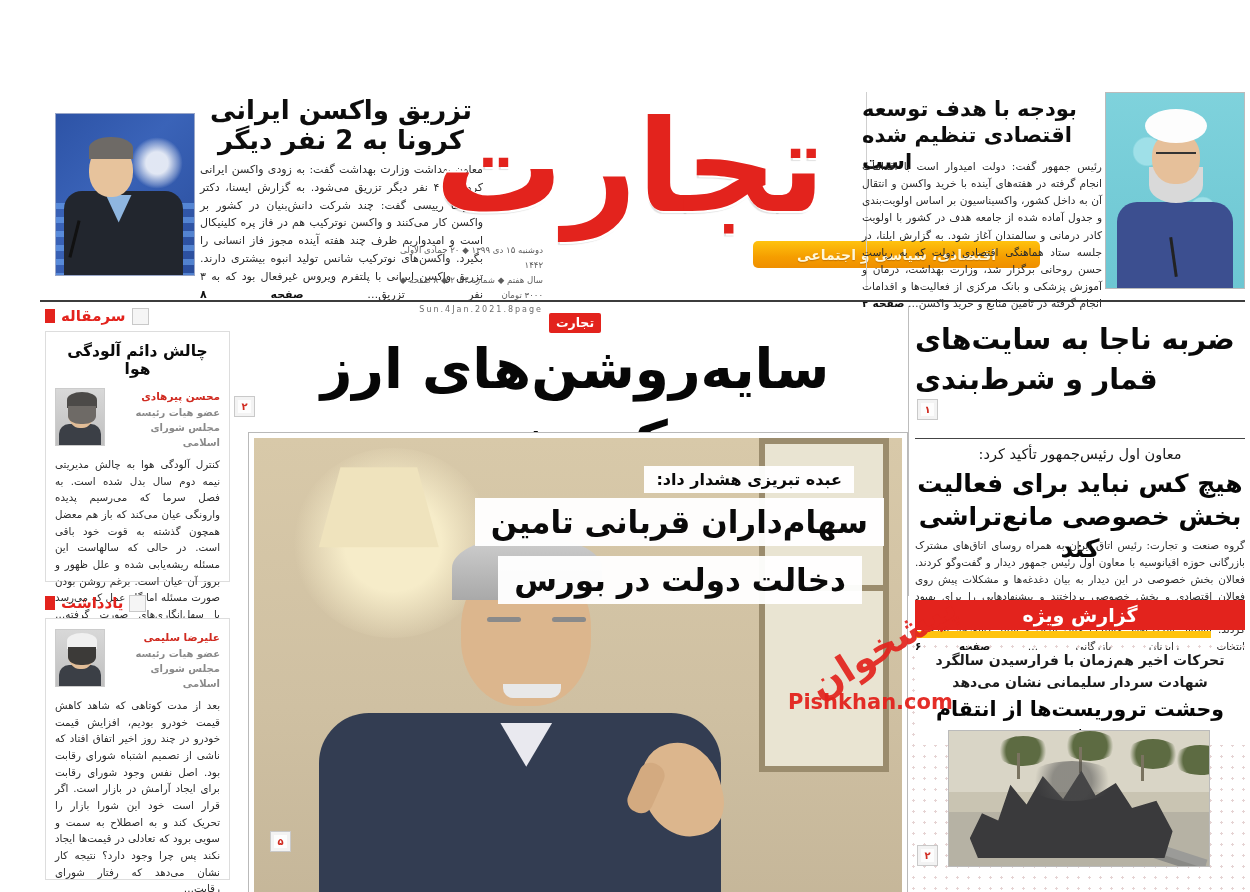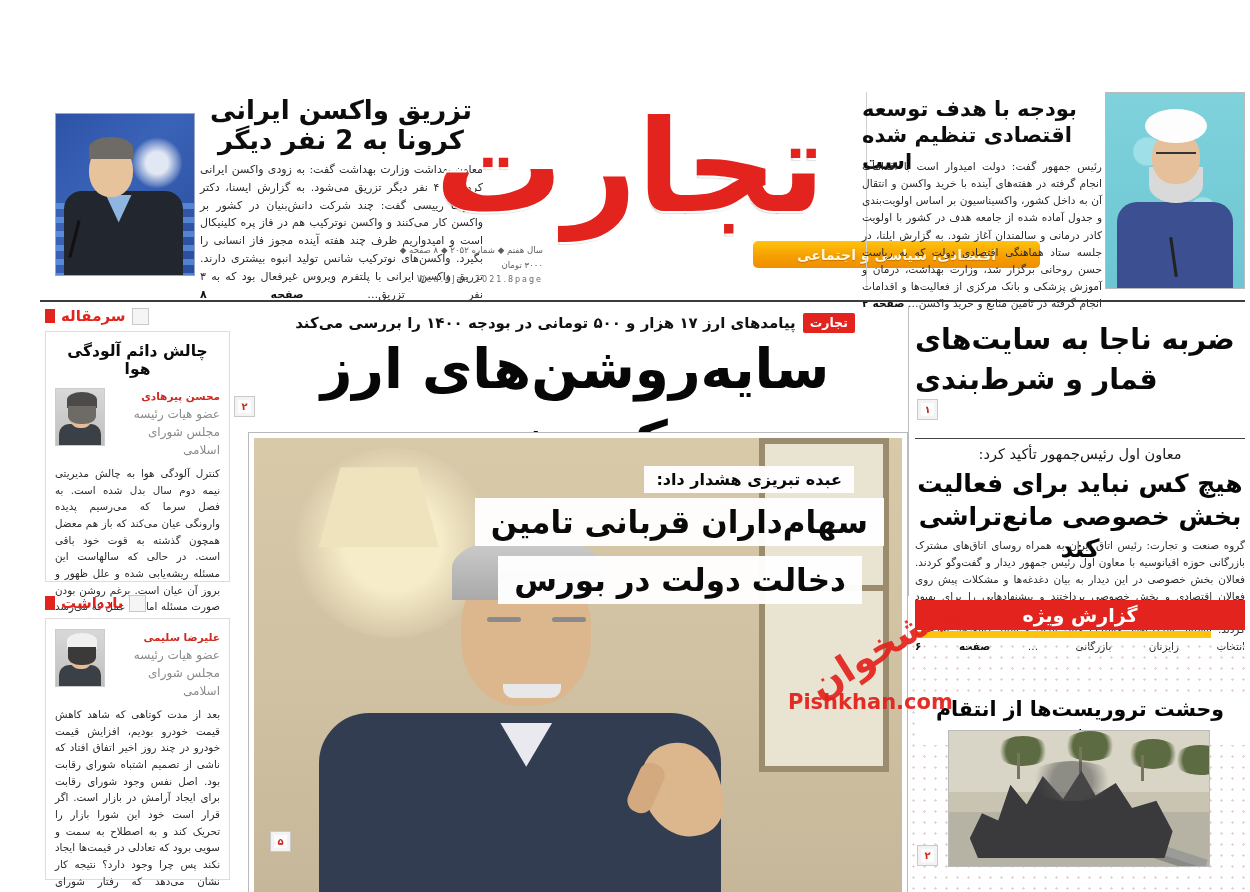--- a/index.html
+++ b/index.html
@@ -92,21 +92,21 @@
   
   .sb-head { width:185px; display:flex; align-items:center; gap:6px; direction:ltr; }
   .sb-head .redsq { width:10px; height:14px; background:#e3231d; }
   .sb-head .label { color:#e3231d; font-weight:bold; font-size:15px; }
   .sb-head .graysq { width:17px; height:17px; border:1px solid #c9c9c9; background:#f5f5f5; }
   .sb-card { width:185px; border:1px solid #ddd; background:#fff; padding:10px 9px 8px; }
   .sb-title { text-align:center; font-weight:bold; font-size:15.5px; color:#0b0b0b; margin-bottom:10px; }
   .sb-author { display:flex; gap:6px; margin-bottom:6px; }
   .sb-author .txt { flex:1; padding-top:2px; }
   .sb-author .name { color:#d02a20; font-weight:bold; font-size:10.5px; margin-bottom:3px; }
-  .sb-author .role { color:#8a8a8a; font-size:12px; line-height:1.5; }
+  .sb-author .role { color:#8a8a8a; font-size:10px; line-height:1.5;font-weight:bold; }
   .sb-author .pphoto { width:50px; height:58px; border:1px solid #ccc; overflow:hidden; position:relative; background:linear-gradient(180deg,#d8d8d8,#bfbfbf); }
   .pphoto .phead { position:absolute; left:25%; top:12%; width:26px; height:32px; border-radius:50% 50% 45% 45%; background:#e2bd97; }
   .pphoto .phair { position:absolute; left:22%; top:6%; width:30px; height:16px; border-radius:50% 50% 0 0; background:#4c4a48; }
   .pphoto .pbeard { position:absolute; left:24%; top:30%; width:28px; height:18px; border-radius:0 0 45% 45%; background:#6e6a66; }
   .pphoto .pbody { position:absolute; left:6%; top:62%; width:88%; height:40%; border-radius:10px 10px 0 0; background:#3b3f46; }
   .sb-body { font-size:10.3px; }
   .sb-more { font-weight:bold; font-size:11px; color:#111; margin-top:5px; text-align:left; }
 
   
   .col-divider { left:908px; top:306px; width:1px; height:290px; background:#bdbdbd; }
@@ -157,22 +157,23 @@
   <div class="abs tl-body jtext">
     <span>معاون بهداشت وزارت بهداشت گفت: به زودی واکسن ایرانی کرونا به ۴ نفر دیگر تزریق می‌شود. به گزارش ایسنا، دکتر علیرضا رییسی گفت: چند شرکت دانش‌بنیان در کشور بر واکسن کار می‌کنند و واکسن نوترکیب هم در فاز پره کلینیکال است و امیدواریم ظرف چند هفته آینده مجوز فاز انسانی را بگیرد. واکسن‌های نوترکیب شانس تولید انبوه بیشتری دارند. تزریق واکسن ایرانی با پلتفرم ویروس غیرفعال بود که به ۳ نفر تزریق…</span>
     <span class="pageref">صفحه ۸</span>
   </div>
 
   <div class="abs logo">
       <span>تجارت</span>
     </div>
 
   <div class="abs dateblock">
+    <div>دوشنبه ۱۵ دی ۱۳۹۹ ◆ ۲۰ جمادی الاولی ۱۴۴۲</div>
     <div>سال هفتم ◆ شماره ۲۰۵۲ ◆ ۸ صفحه ◆ ۳۰۰۰ تومان</div>
-    <div class="lat">Wed.4Jan.2021.8page</div>
+    <div class="lat">Sun.4Jan.2021.8page</div>
   </div>
 
   <div class="abs tagband">
     <span>اقتصادی، سیاسی و اجتماعی</span>
   </div>
 
 
   <div class="abs mast-divider"></div>
 
   <div class="abs tr-title">بودجه با هدف توسعه اقتصادی تنظیم شده است</div>
@@ -186,21 +187,20 @@
     <div class="face"></div>
     <div class="turban"></div>
     <div class="glasses"></div>
     <div class="micst"></div>
   </div>
 
   <div class="abs hr-main"></div>
 
   <div class="abs kicker">
     <span class="brand">تجارت</span>
-    <span class="ktext">پیامدهای ارز ۱۷ هزار و ۵۰۰ تومانی در بودجه ۱۴۰۰ را بررسی می‌کند</span>
   </div>
   <div class="abs lead-headline">سایه‌روشن‌های ارز تک‌نرخی</div>
   <div class="numbox" style="left:234px; top:396px;">۲</div>
 
   <div class="abs lead-card">
     <div class="lead-photo">
       <div class="glow1"></div>
       <div class="lampshade"></div>
       <div class="winframe"></div>
       <div class="winbar"></div>
@@ -277,20 +277,21 @@
     <span>گروه صنعت و تجارت: رئیس اتاق ایران به همراه روسای اتاق‌های مشترک بازرگانی حوزه اقیانوسیه با معاون اول رئیس جمهور دیدار و گفت‌وگو کردند. فعالان بخش خصوصی در این دیدار به بیان دغدغه‌ها و مشکلات پیش روی فعالان اقتصادی و بخش خصوصی پرداختند و پیشنهادهایی را برای بهبود شرایط جهت توسعه مناسبات تجاری و اقتصادی با کشورهای هدف مطرح کردند. تأسیس شرکت‌های مشترک میان ایران و سایر کشورها، ضرورت انتخاب رایزنان بازرگانی …</span>
     <span class="pageref">صفحه ۶</span>
   </div>
 
   <div class="abs banner">
     <span>گزارش ویژه</span>
   </div>
   <div class="abs banner-bar"></div>
 
   <div class="abs dotted"></div>
+  <div class="abs sp-kicker">تحرکات اخیر هم‌زمان با فرارسیدن سالگرد شهادت سردار سلیمانی نشان می‌دهد</div>
   <div class="abs sp-title">وحشت تروریست‌ها از انتقام سخت</div>
 
   <div class="abs sp-photo">
     <div class="palm p1"></div>
       <div class="palm p2"></div>
     <div class="palm p3"></div>
       <div class="palm p4"></div>
     <div class="trunk t1"></div>
       <div class="trunk t2"></div>
       <div class="trunk t3"></div>

